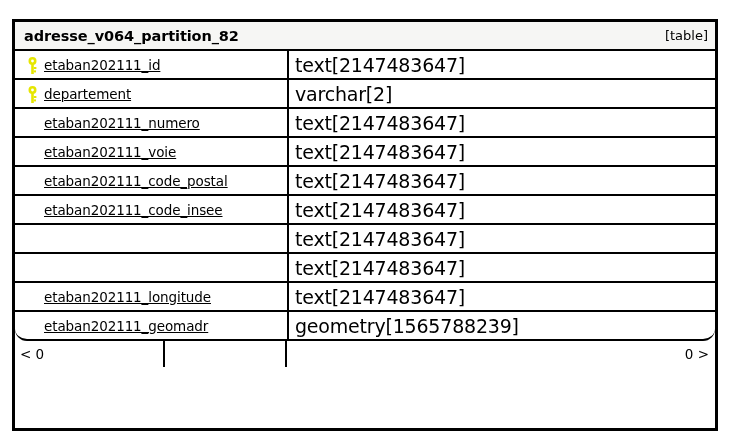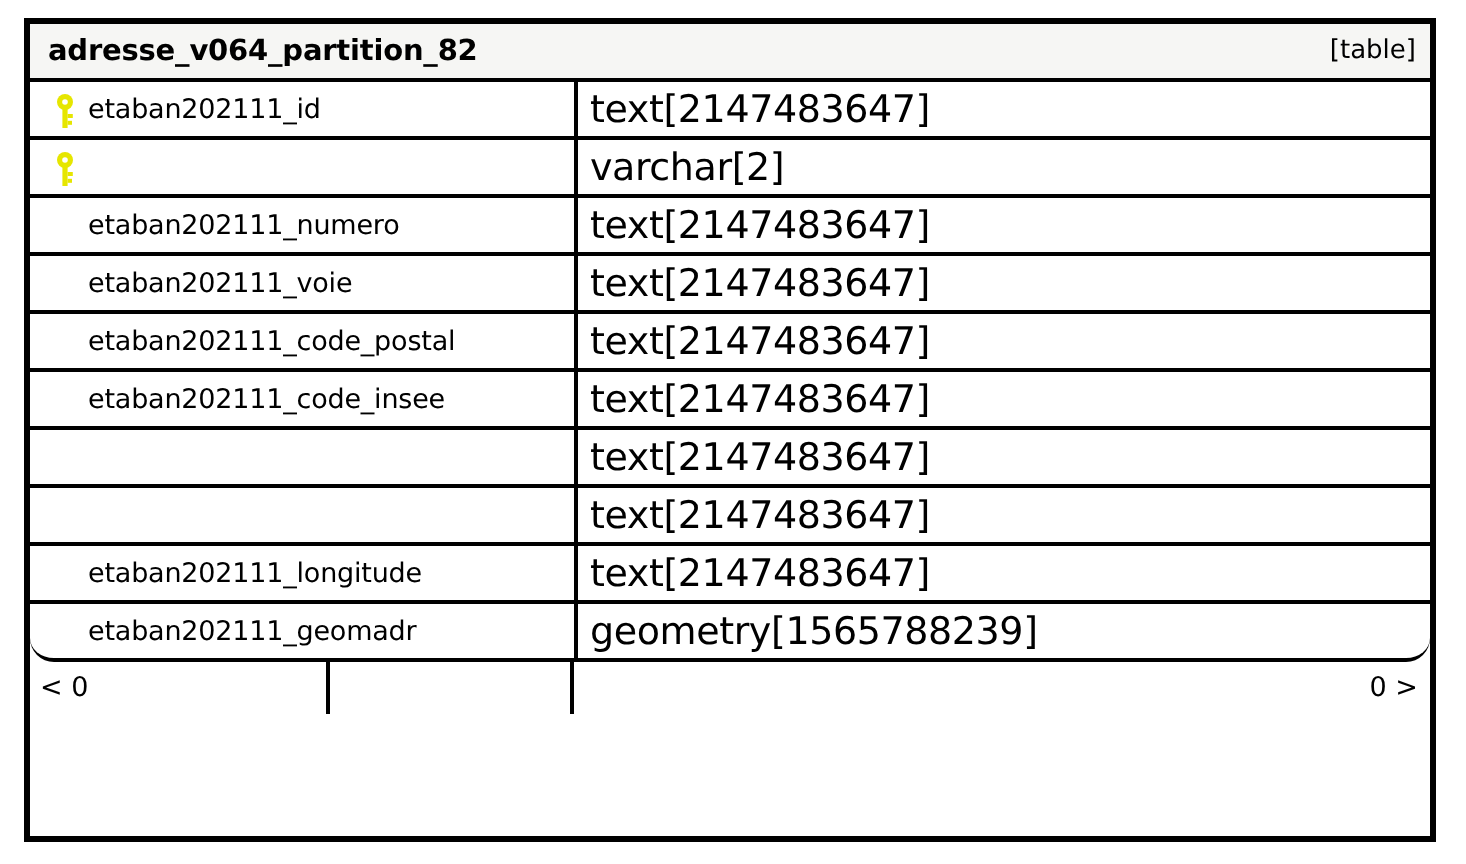--- a/index.html
+++ b/index.html
@@ -8,21 +8,21 @@
     background: #ffffff;
     width: 733px;
     height: 432px;
     overflow: hidden;
     font-family: "DejaVu Sans", "Liberation Sans", sans-serif;
   }
 
   #entity-box {
     position: absolute;
     left: 12px;
-    top: 9px;
+    top: 19px;
     width: 706px;
     height: 412px;
     box-sizing: border-box;
     border: 3px solid #000000;
     background: #ffffff;
   }
 
   .header-row {
     display: flex;
     align-items: center;
@@ -86,20 +86,21 @@
     position: absolute;
     left: 5px;
     top: 2px;
   }
 
   .field-label {
     font-size: 13.5px;
     color: #000000;
     white-space: nowrap;
     letter-spacing: -0.1px;
+    text-decoration: underline;
   }
   .type-label {
     font-size: 19px;
     color: #000000;
     white-space: nowrap;
     letter-spacing: -0.2px;
   }
 
   .footer-row {
     display: flex;
@@ -169,20 +170,21 @@
         <div class="col-name">
           <div class="key-slot">
             <span class="key-icon"><svg width="11" height="17" viewBox="0 0 11 17">
                 <circle cx="5.5" cy="4" r="4" fill="#e6e600"></circle>
                 <circle cx="5.5" cy="4" r="1.4" fill="#ffffff"></circle>
                 <rect x="4.2" y="6.5" width="2.6" height="10.5" fill="#e6e600"></rect>
                 <rect x="6.8" y="10" width="2.6" height="2" fill="#e6e600"></rect>
                 <rect x="6.8" y="13.4" width="2.2" height="2" fill="#e6e600"></rect>
               </svg></span>
           </div>
+          <span class="field-label">departement</span>
         </div>
         <div class="col-type">
           <span class="type-label">varchar[2]</span>
         </div>
       </div>
       <div class="field-row">
         <div class="col-name">
           <div class="key-slot"></div>
           <span class="field-label">etaban202111_numero</span>
         </div>

